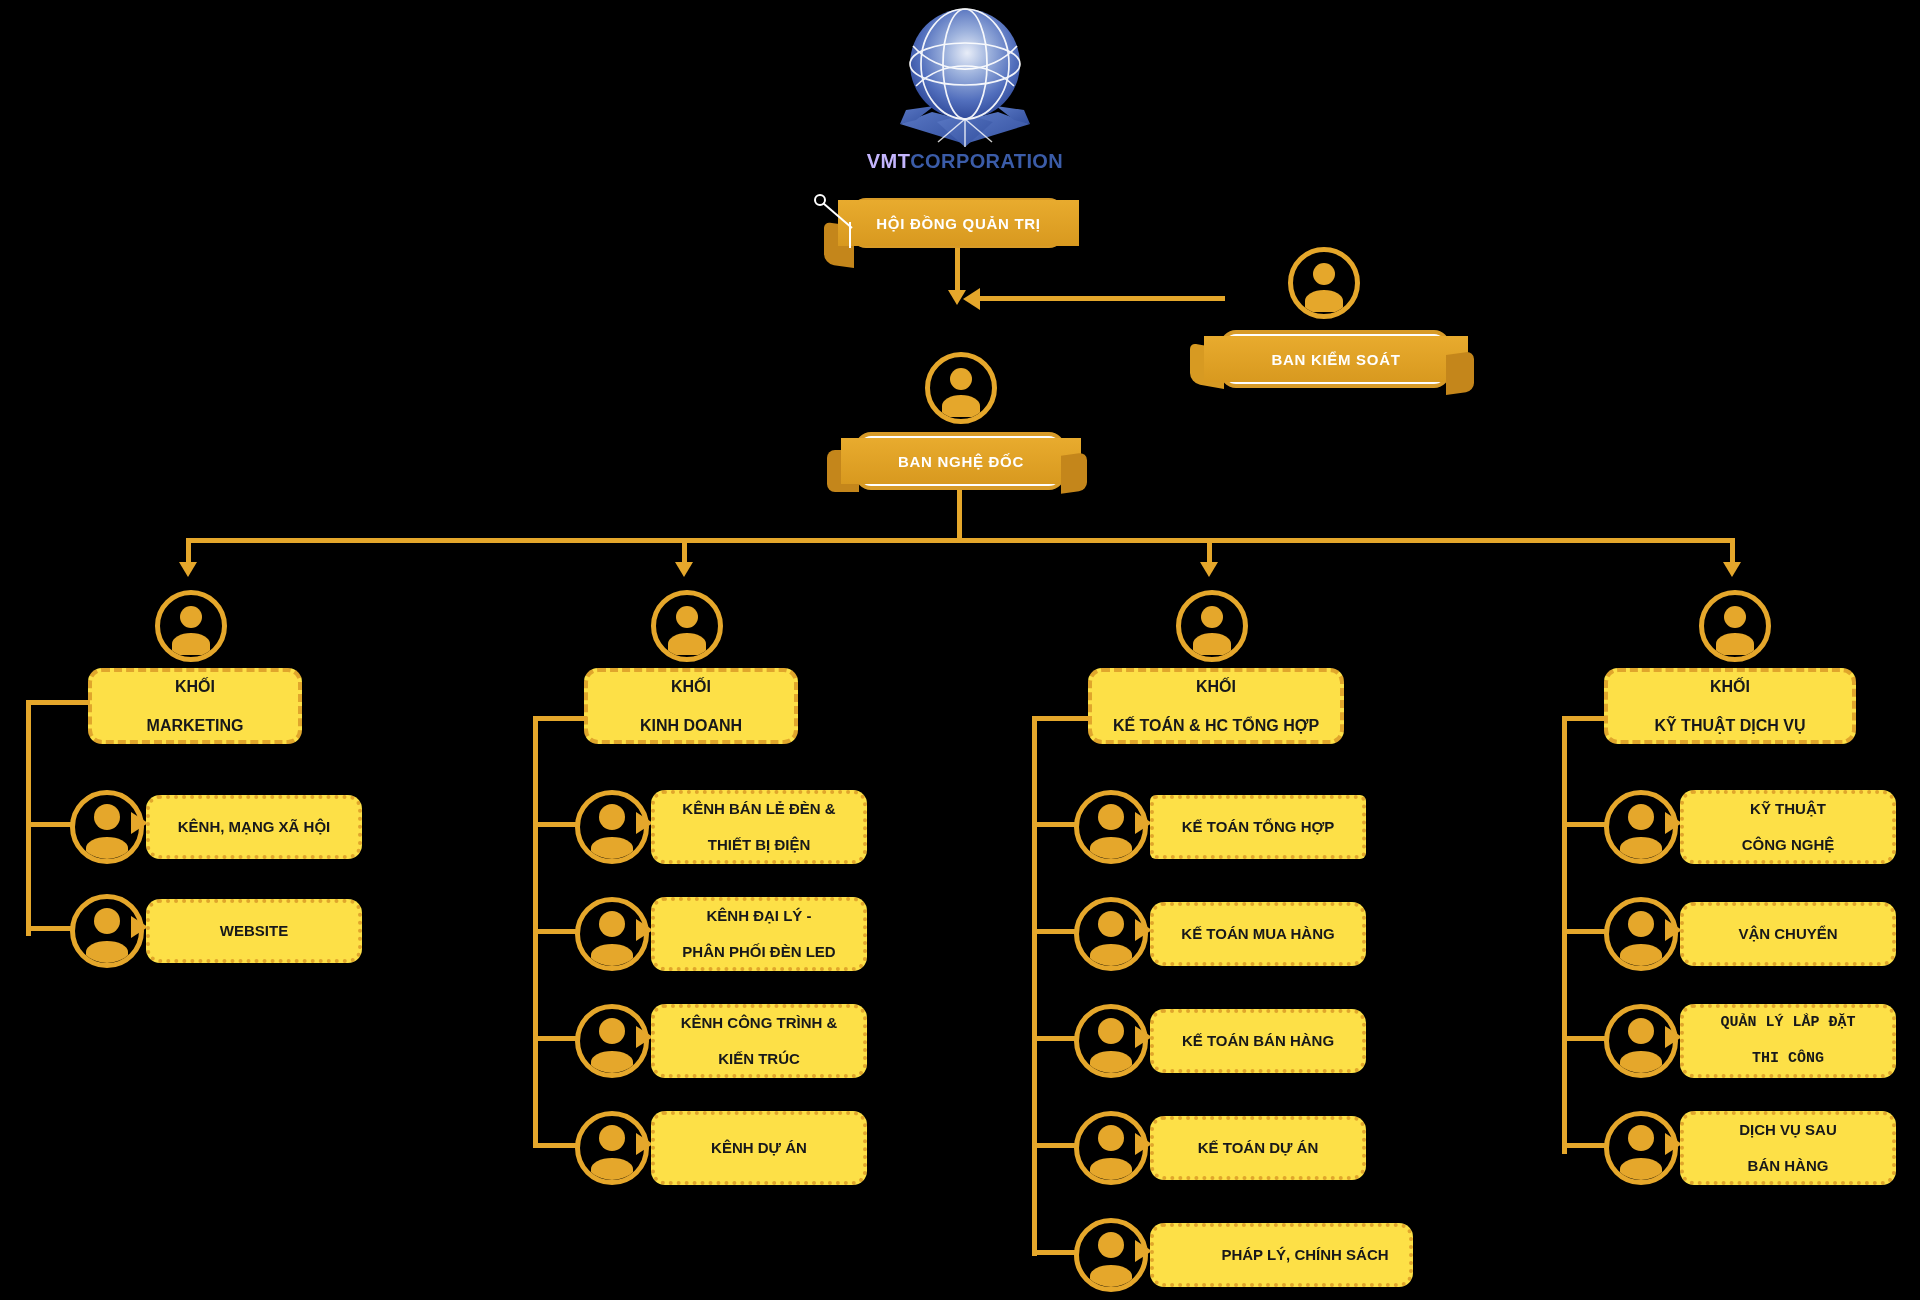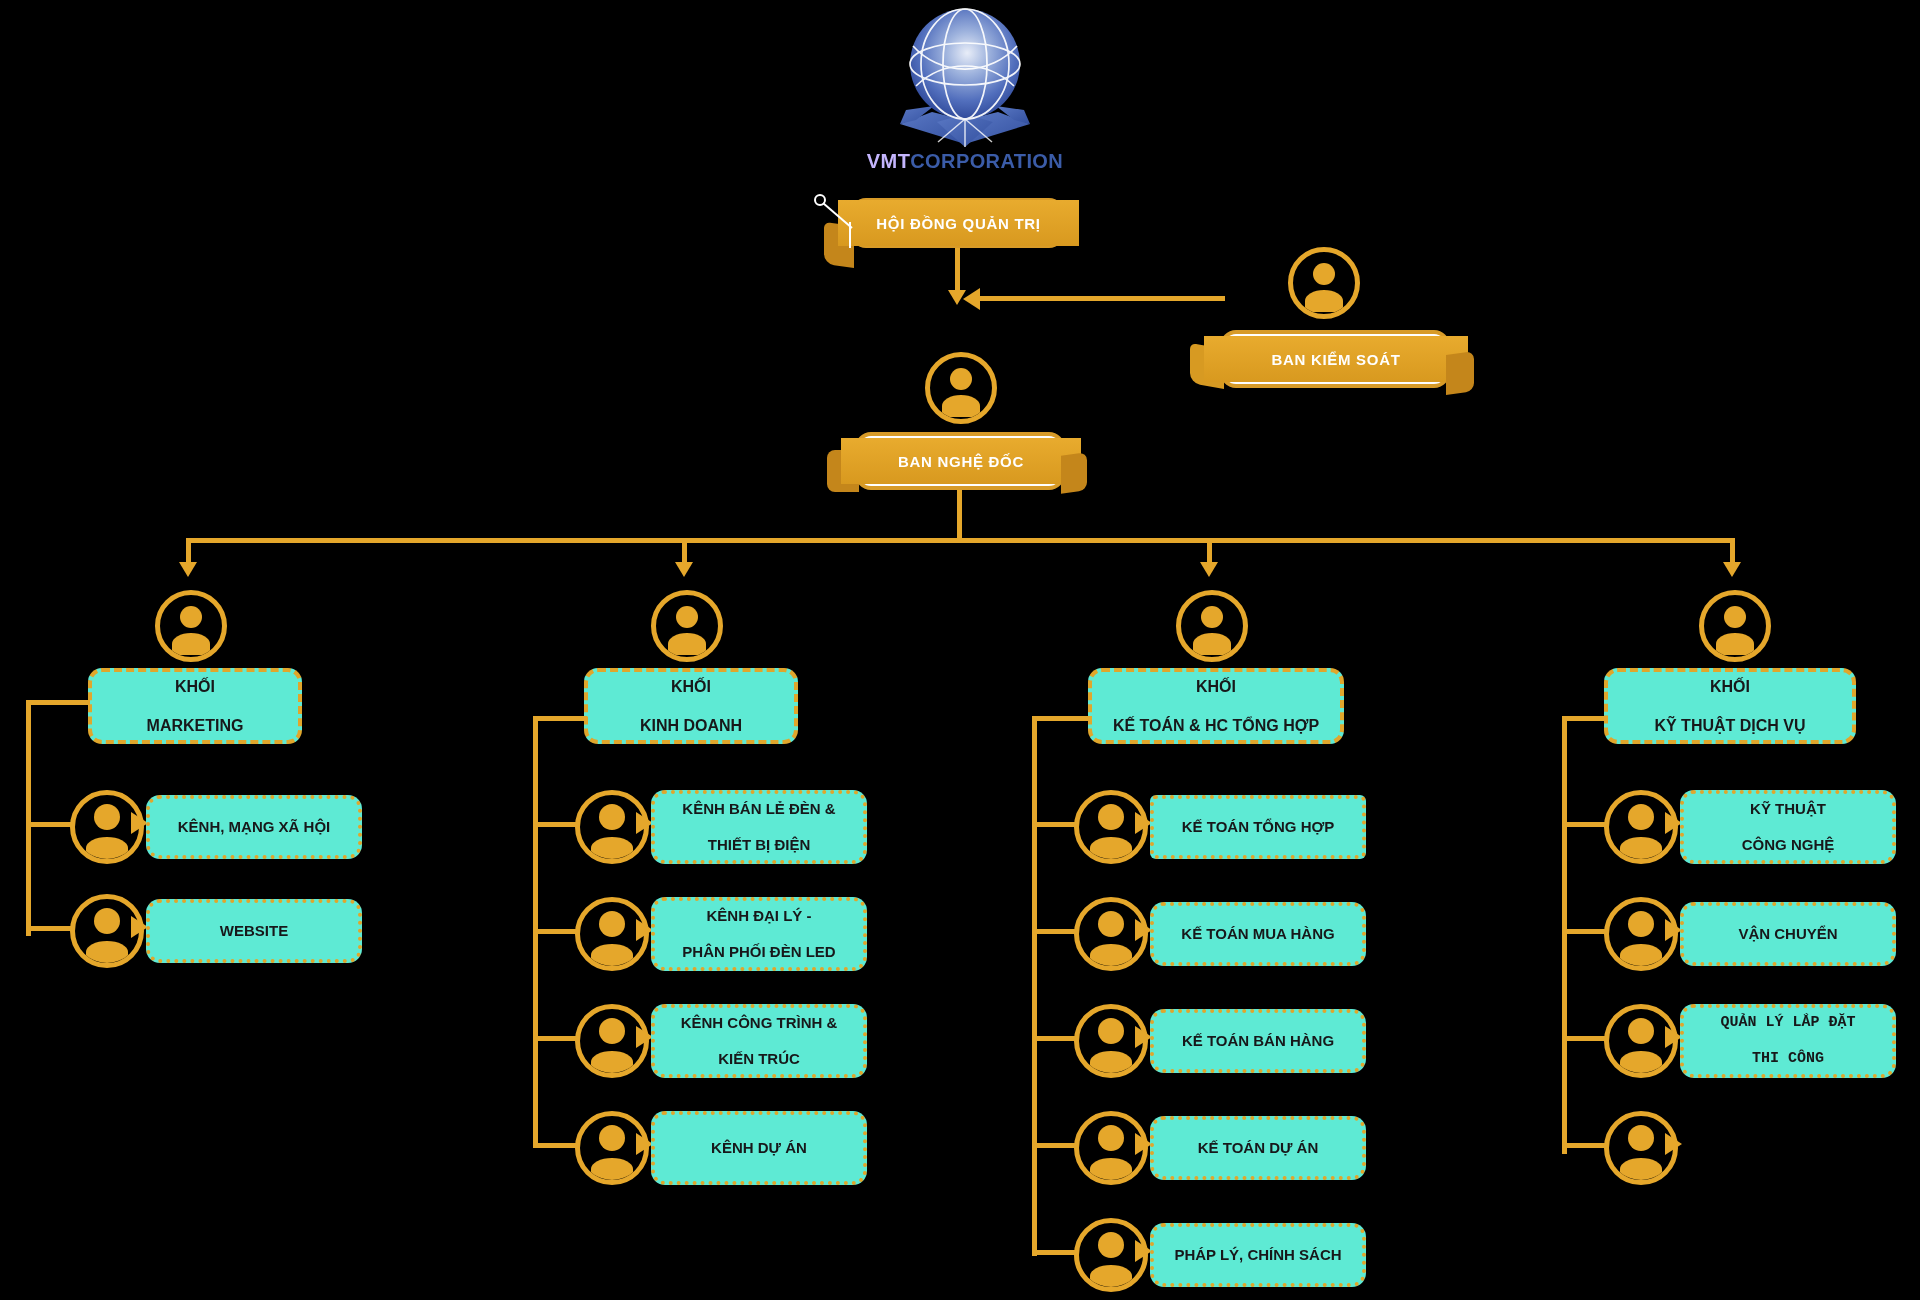--- a/index.html
+++ b/index.html
@@ -29,21 +29,21 @@
 
   
   .avatar{position:absolute;border:5px solid #e5a72b;border-radius:50%;
           background:#000;overflow:hidden;}
   .avatar .head{position:absolute;left:50%;top:17%;transform:translateX(-50%);
                 background:#e5a72b;border-radius:50%;}
   .avatar .body{position:absolute;left:50%;transform:translateX(-50%);
                 background:#e5a72b;border-radius:50% 50% 0 0;}
 
   
-  .node{position:absolute;background:#5eead4;border-radius:14px;
+  .node{position:absolute;background:#fde047;border-radius:14px;
         display:flex;align-items:center;justify-content:center;text-align:center;
         color:#17181a;font-weight:bold;line-height:1.22;}
   .node.dashed{border:4px dashed #e0a62c;}
   .node.dotted{border:4px dotted #e0a62c;}
   .node span{display:block;padding:0 10px;}
 
   
   .ln{position:absolute;background:#e5a72b;}
   .hline{height:5px;}
   .vline{width:5px;}
@@ -316,21 +316,21 @@
         <span>KẾ TOÁN DỰ ÁN</span>
       </span>
   </div>
 
   <div class="ln hline abs" style="left:1032px;top:1250px;width:90px;"></div>
   <div class="avatar" style="left:1074px;top:1218px;width:64px;height:64px;">
     <div class="head" style="width:26px;height:26px;top:14%;"></div>
       <div class="body" style="width:42px;height:22px;bottom:0;"></div>
   </div>
   <div class="arrow-r" style="left:1135px;top:1240px;"></div>
-  <div class="node dotted" style="left:1150px;top:1223px;width:208px;height:56px;font-size:15px;">
+  <div class="node dotted" style="left:1150px;top:1223px;width:208px;height:56px;font-size:15px;padding-left:47px;">
     <span>
         <span>PHÁP LÝ, CHÍNH SÁCH</span>
       </span>
   </div>
 
   <div class="avatar" style="left:1699px;top:590px;width:62px;height:62px;">
     <div class="head" style="width:22px;height:22px;"></div>
     <div class="body" style="width:38px;height:22px;bottom:2px;"></div>
   </div>
   <div class="node dashed" style="left:1604px;top:668px;width:244px;height:68px;font-size:16px;">
@@ -375,14 +375,18 @@
     <span><span>QUẢN LÝ LẮP ĐẶT</span><br>
           <span>THI CÔNG</span></span>
   </div>
 
   <div class="ln hline abs" style="left:1562px;top:1143px;width:90px;"></div>
   <div class="avatar" style="left:1604px;top:1111px;width:64px;height:64px;">
     <div class="head" style="width:26px;height:26px;top:14%;"></div>
       <div class="body" style="width:42px;height:22px;bottom:0;"></div>
   </div>
   <div class="arrow-r" style="left:1665px;top:1133px;"></div>
+  <div class="node dotted" style="left:1680px;top:1111px;width:208px;height:66px;font-size:15px;">
+    <span><span>DỊCH VỤ SAU</span><br>
+          <span>BÁN HÀNG</span></span>
+  </div>
 
 </div>
 
 </body></html>

